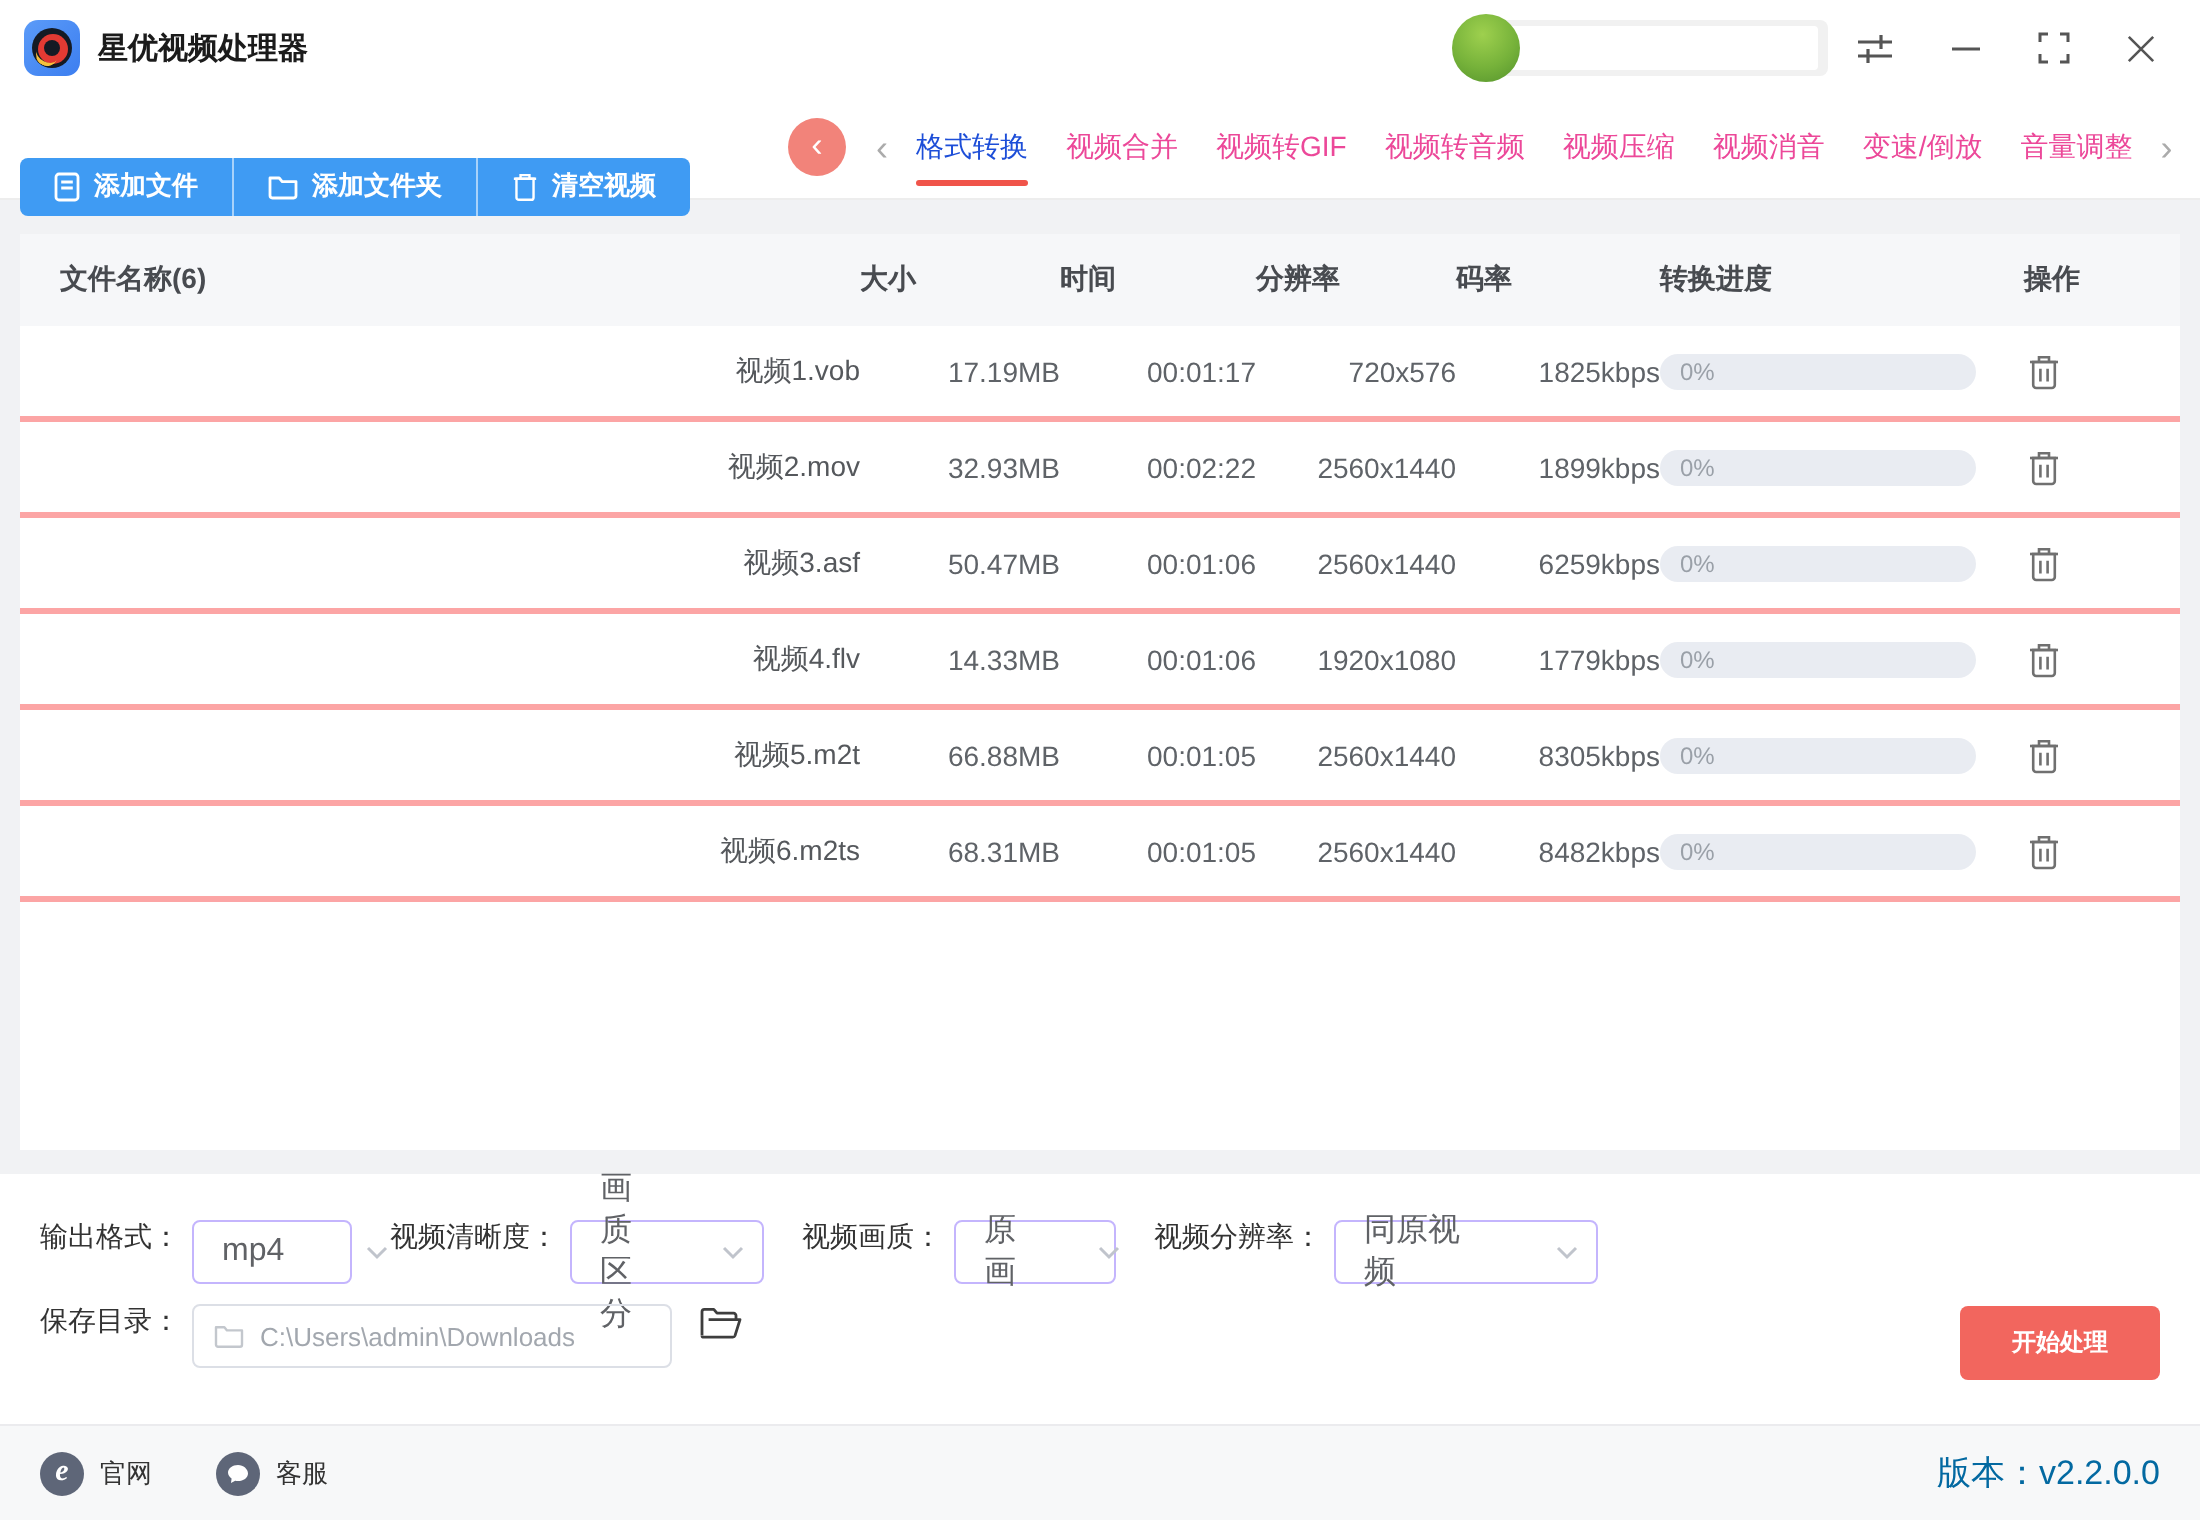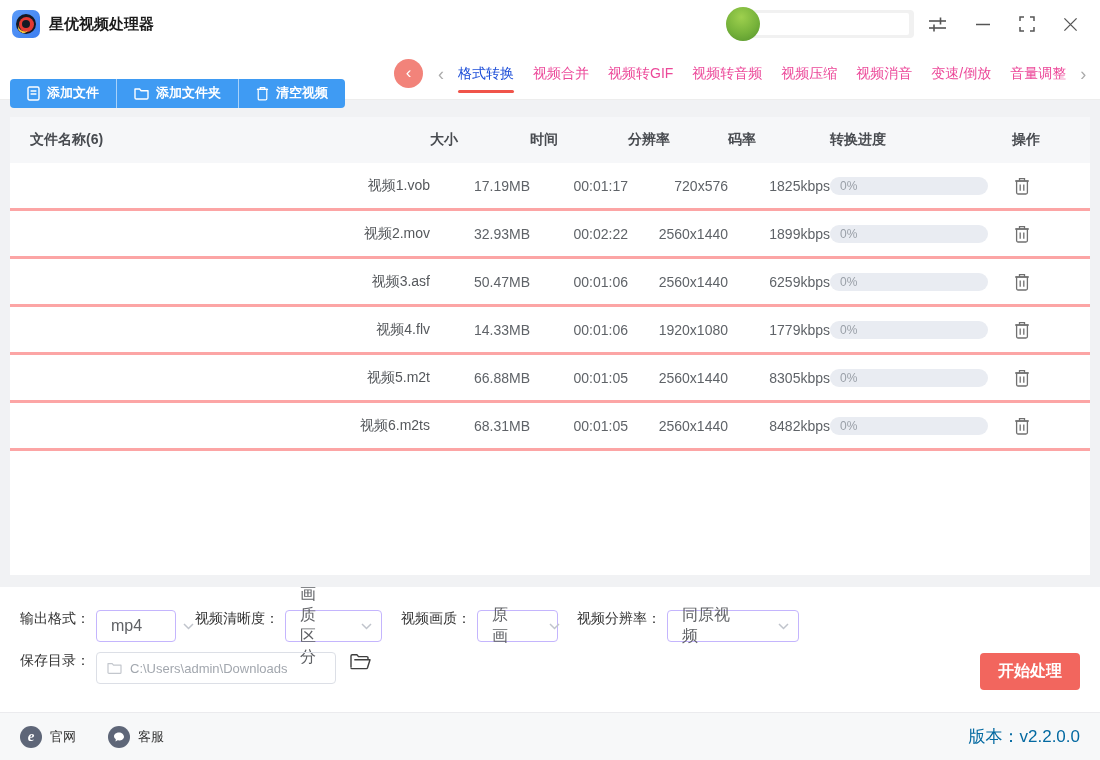--- a/index.html
+++ b/index.html
@@ -73,21 +73,21 @@
     display:flex; align-items:center; justify-content:space-between;
     padding:0 9px 0 14px; margin-left:6px; font-size:16px; color:#606266;gap:33px; }
   .sel .chev { display:flex; margin-left:8px; }
   .gap { margin-left:19px; }
   .srow2 { margin-top:10px; }
   .dir-input { width:240px; height:32px; border:1px solid #dcdfe6; border-radius:4px;
     display:flex; align-items:center; gap:8px; padding:0 10px; margin-left:6px; }
   .dir-text { font-size:13px; color:#a2a7ae; white-space:nowrap; overflow:hidden; }
   .folder-open-btn { background:none; border:none; display:flex; margin-left:13px; padding:1px; }
   .start-btn { position:absolute; right:20px; bottom:22px; width:100px; height:37px;
-    background:#f2665e; color:#fff; border:none; border-radius:4px; font-size:16px; font-weight:bold; }
+    background:#f2665e; color:#fff; border:none; border-radius:4px; font-size:12px; font-weight:bold; }
 
   
   .footer { height:48px; background:#f7f8f9; border-top:1px solid #ebebee;
     display:flex; align-items:center; padding:0 20px; }
   .flink { background:none; border:none; display:flex; align-items:center; gap:8px;
     font-size:13px; color:#333; }
   .flink + .flink { margin-left:32px;align-items:center; }
   .fcirc { width:22px; height:22px; border-radius:50%; background:#5e6678; color:#fff;
     display:flex; align-items:center; justify-content:center; flex:0 0 auto; }
   .e-glyph { font-family:"Liberation Serif", serif; font-style:italic; font-weight:bold; font-size:15px; line-height:1; }

